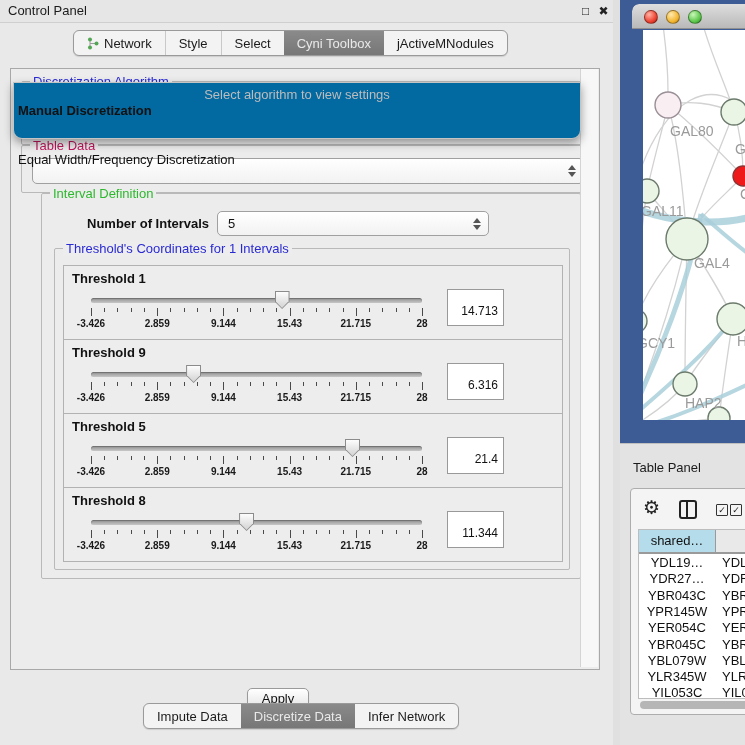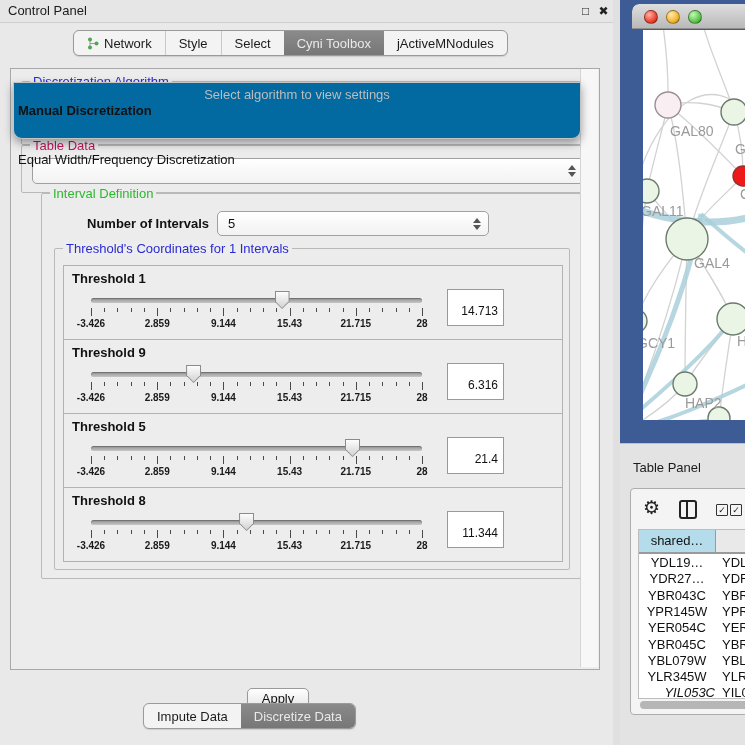--- a/index.html
+++ b/index.html
@@ -389,20 +389,23 @@
   </div>
 
   <div id="apply-btn" class="abs">Apply</div>
 
   <div id="bottom-tabbar" class="abs tabbar">
       <div class="tab">
         <span>Impute Data</span>
       </div>
       <div class="tab selected">
         <span>Discretize Data</span>
+      </div>
+      <div class="tab">
+        <span>Infer Network</span>
       </div>
     </div>
 </div>
 
 <div id="algo-popup" class="abs">
   <div class="hint">Select algorithm to view settings</div>
   <div class="opt b" style="top:20px;">Manual Discretization</div>
   <div class="opt" style="top:37px;margin-top:32px;">Equal Width/Frequency Discretization</div>
 </div>
 
@@ -506,20 +509,20 @@
           </div>
           <div class="t-row" style="top: 122.8px;">
             <div class="t-cell" style="left: 0px; width: 76px; text-align: center;">YBL079W</div>
             <div class="t-cell" style="left: 83px; width: 70px;">YBL0</div>
           </div>
           <div class="t-row" style="top: 139.1px;">
             <div class="t-cell" style="left: 0px; width: 76px; text-align: center;">YLR345W</div>
             <div class="t-cell" style="left: 83px; width: 70px;">YLR3</div>
           </div>
           <div class="t-row" style="top: 155.4px;">
-            <div class="t-cell" style="left: 0px; width: 76px; text-align: right; font-style: italic;">YIL053C</div>
+            <div class="t-cell" style="left: 0px; width: 76px; text-align: center;">YIL053C</div>
             <div class="t-cell" style="left: 83px; width: 70px;">YIL0</div>
           </div>
         </div>
     </div>
     <div id="tp-hscroll" class="abs"></div>
   </div>
 </div>
 
 </body></html>

